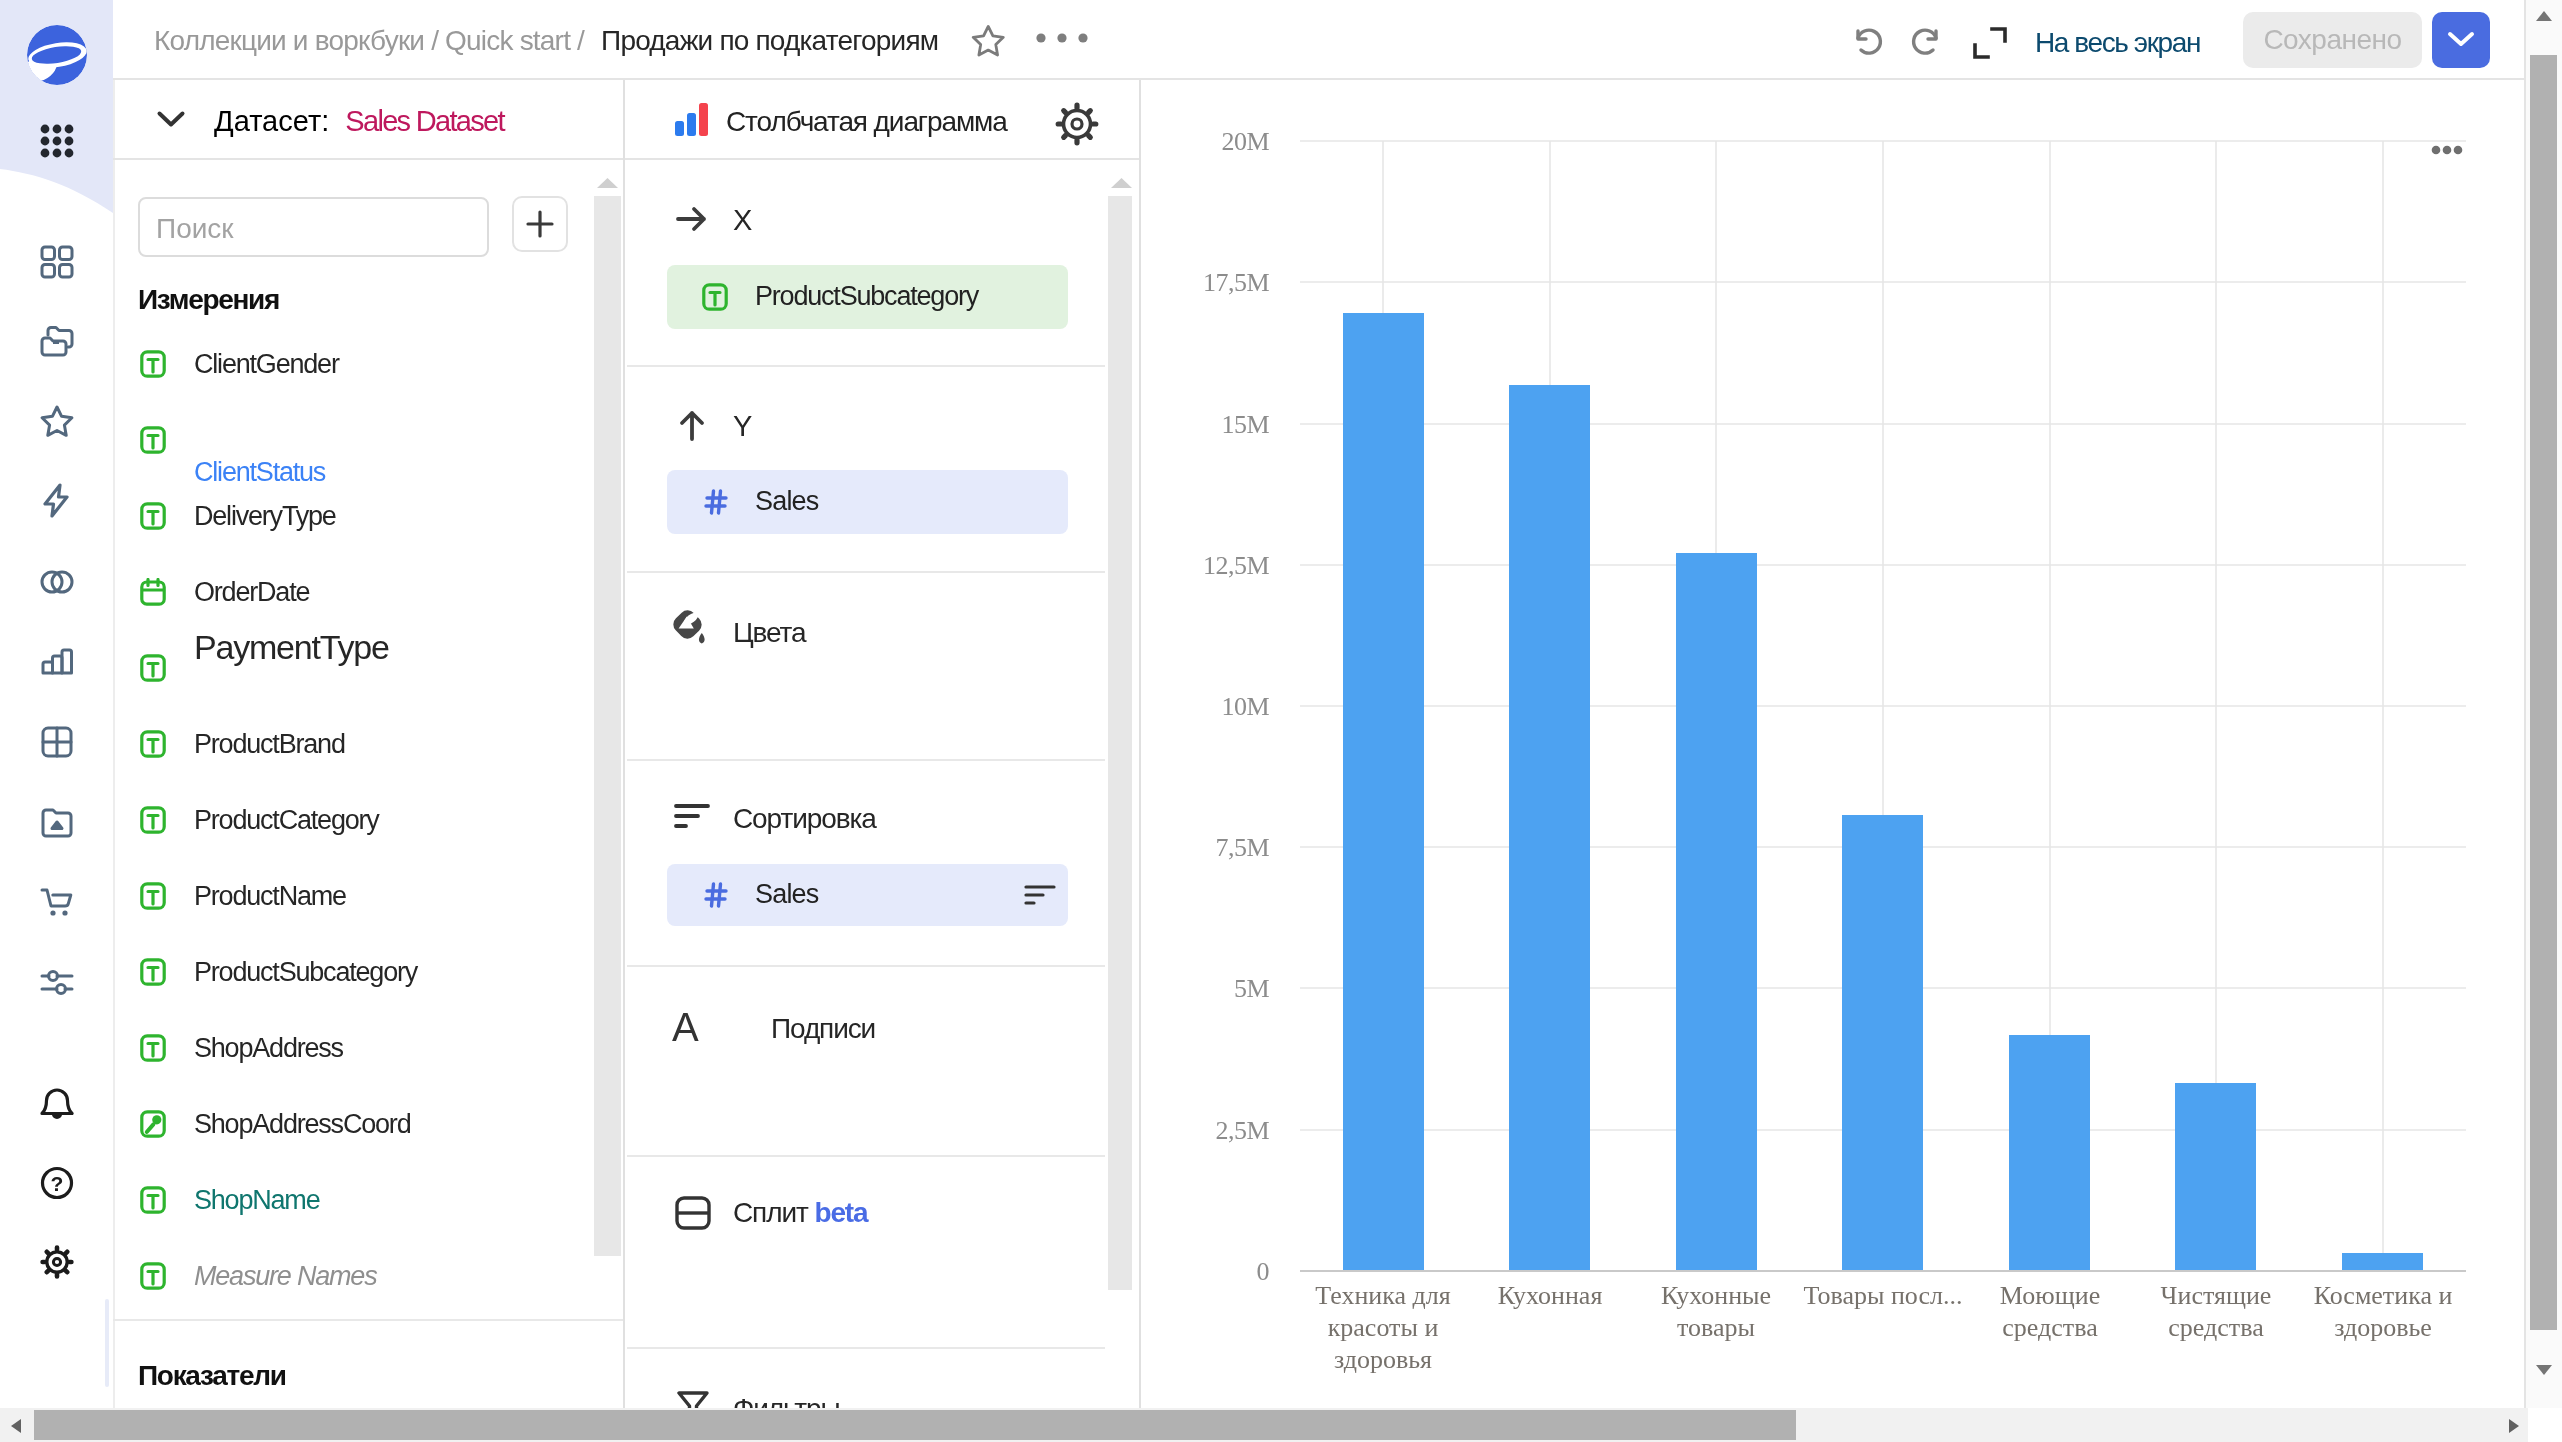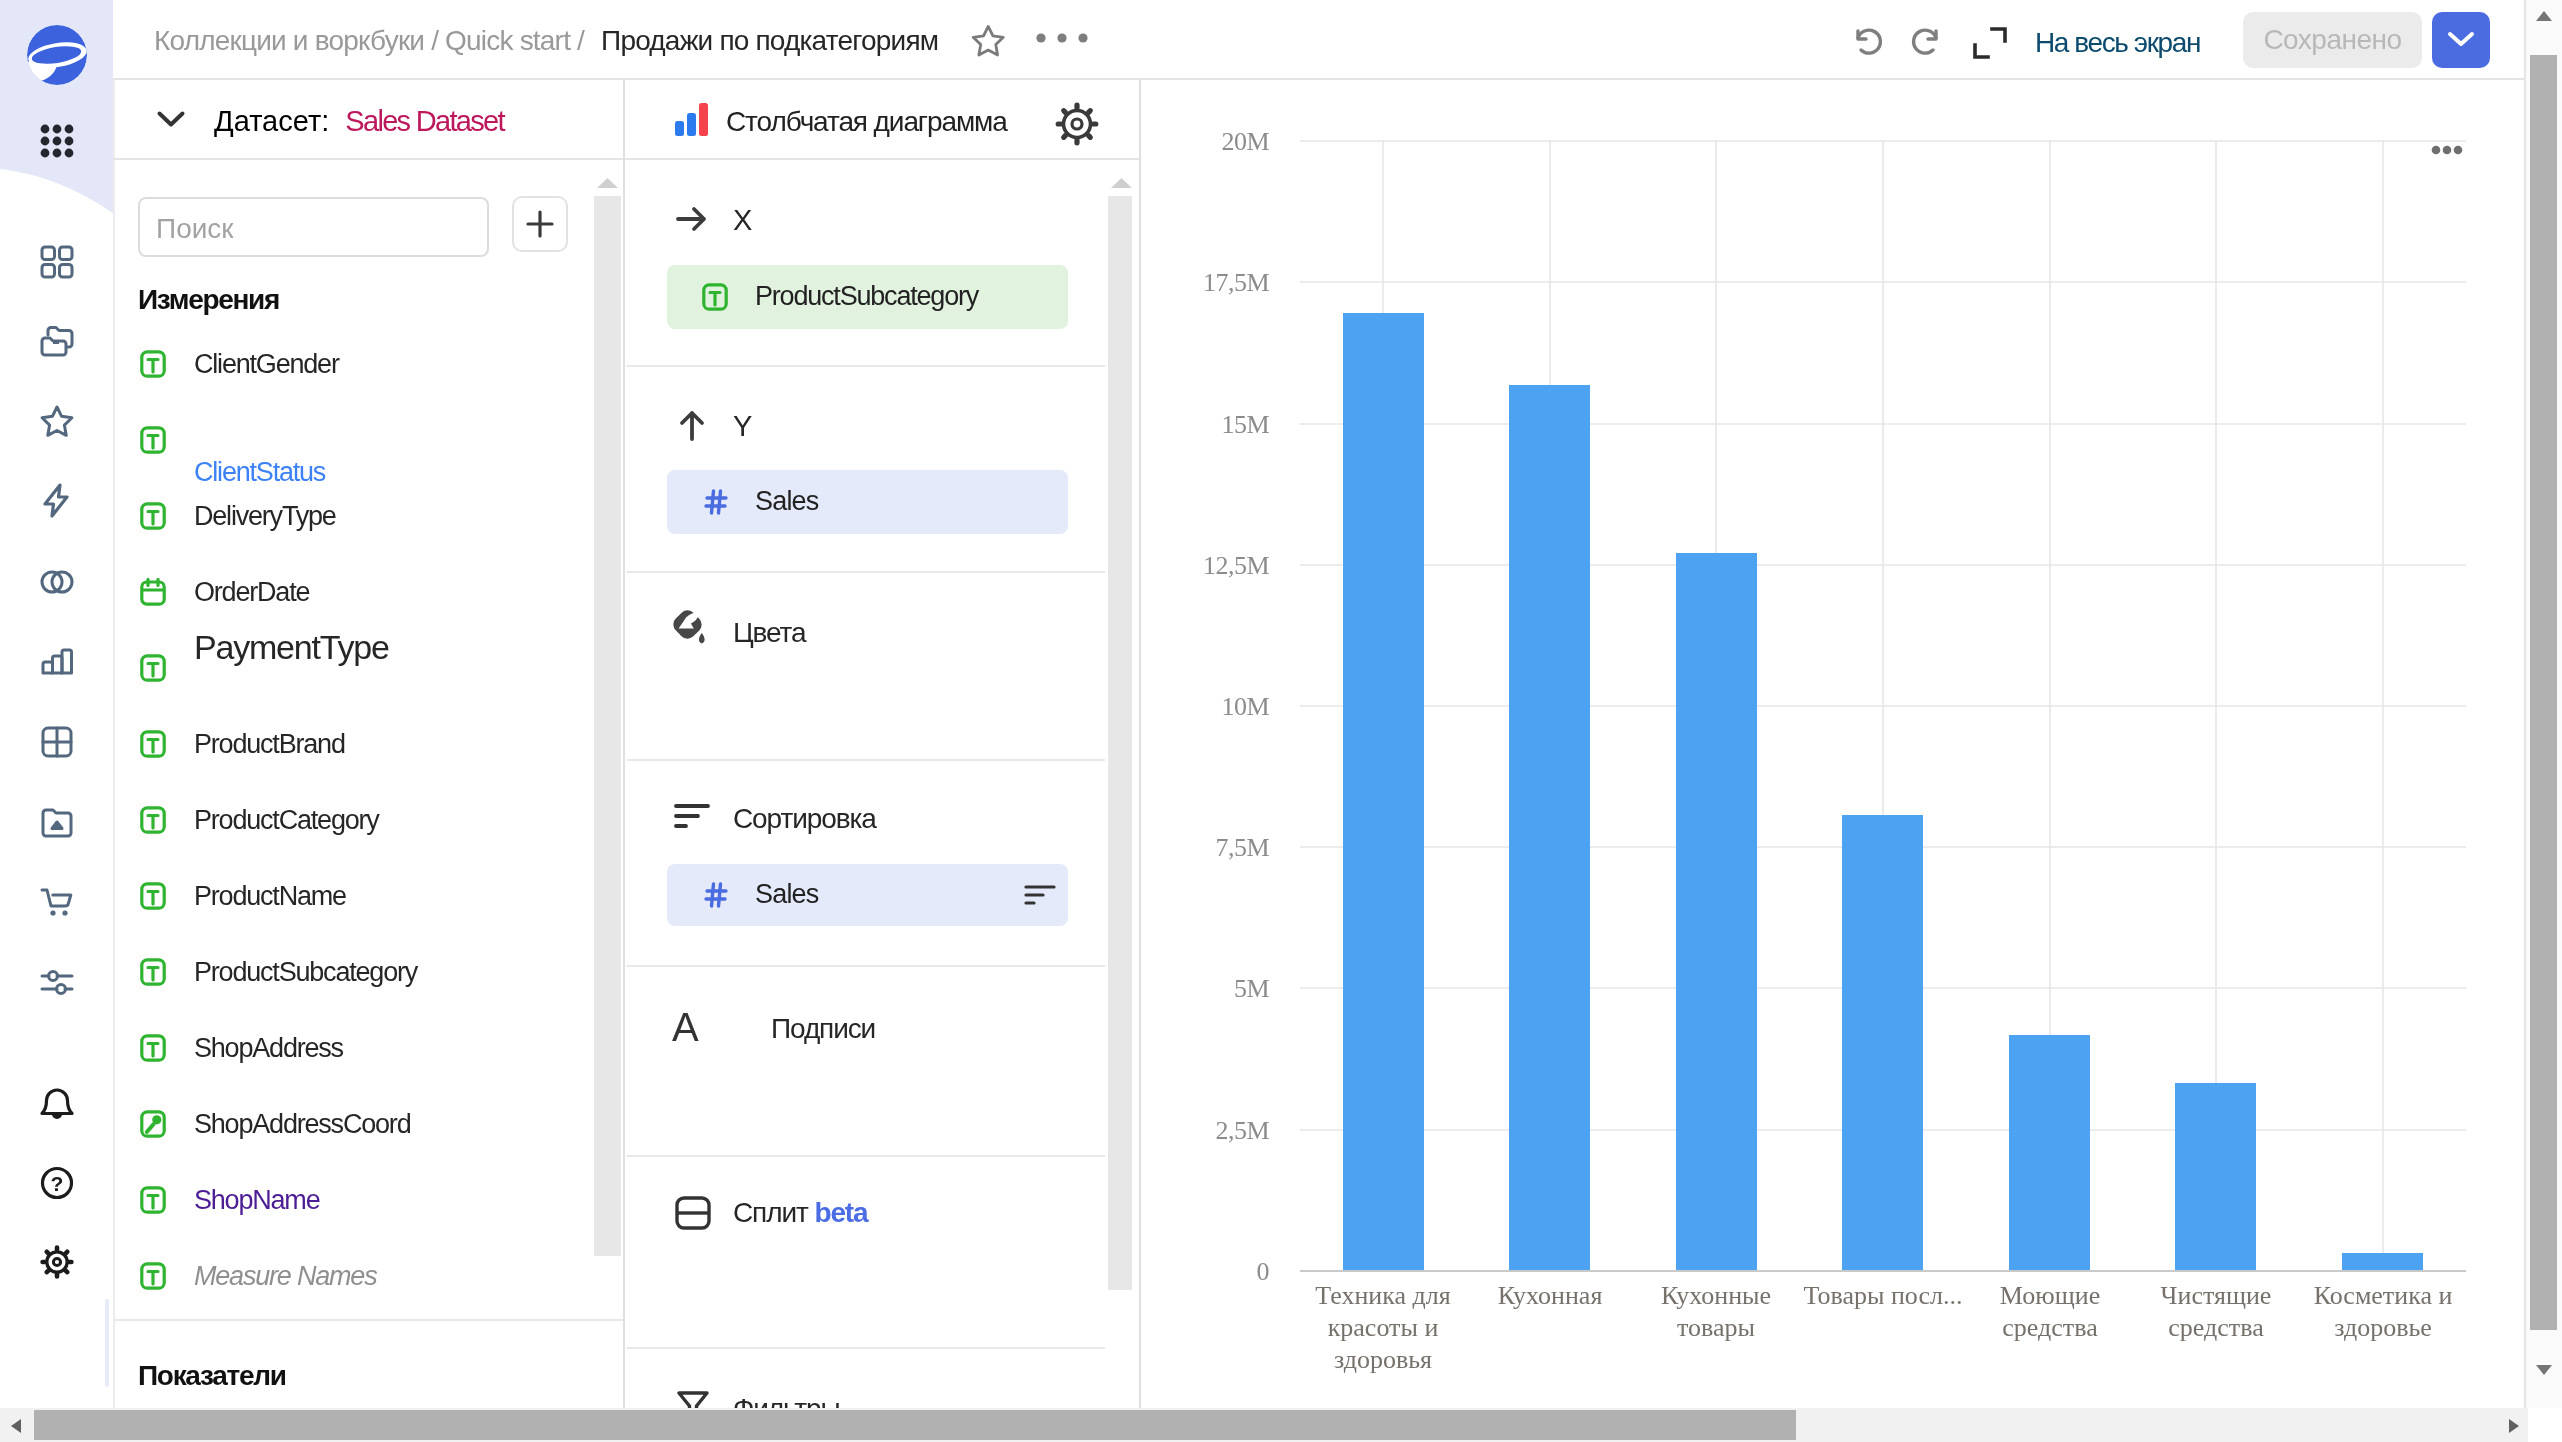--- a/index.html
+++ b/index.html
@@ -229,21 +229,21 @@
       <use href="#icoT"></use>
     </svg>
   <div class="abs" style="left:194px;top:1033px;font-size:27px;color:#262626;letter-spacing:-1.2px;">ShopAddress</div>
   <svg class="abs" style="left:140px;top:1110px" width="26" height="28">
       <use href="#icoGeo"></use>
     </svg>
   <div class="abs" style="left:194px;top:1109px;font-size:27px;color:#262626;letter-spacing:-1.2px;">ShopAddressCoord</div>
   <svg class="abs" style="left:140px;top:1186px" width="26" height="28">
       <use href="#icoT"></use>
     </svg>
-  <div class="abs" style="left:194px;top:1185px;font-size:27px;color:#4c1d95;letter-spacing:-1.2px;">ShopName</div>
+  <div class="abs" style="left:194px;top:1185px;font-size:27px;color:#0f766e;letter-spacing:-1.2px;">ShopName</div>
   <svg class="abs" style="left:140px;top:1262px" width="26" height="28">
       <use href="#icoT"></use>
     </svg>
   <div class="abs" style="left:194px;top:1261px;font-size:27px;color:#8f8f8f;font-style:italic;letter-spacing:-1.2px;">Measure Names</div>
 
   <div class="hline" style="left:113px;top:1319px;width:510px;background:#e8e8e8;"></div>
   <div class="abs" style="left:138px;top:1360px;font-size:28px;font-weight:bold;color:#111;letter-spacing:-1.3px;">Показатели</div>
 
   <div class="vline" style="left:1139px;top:80px;height:1328px;"></div>
   <div class="hline" style="left:625px;top:158px;width:514px;"></div>

